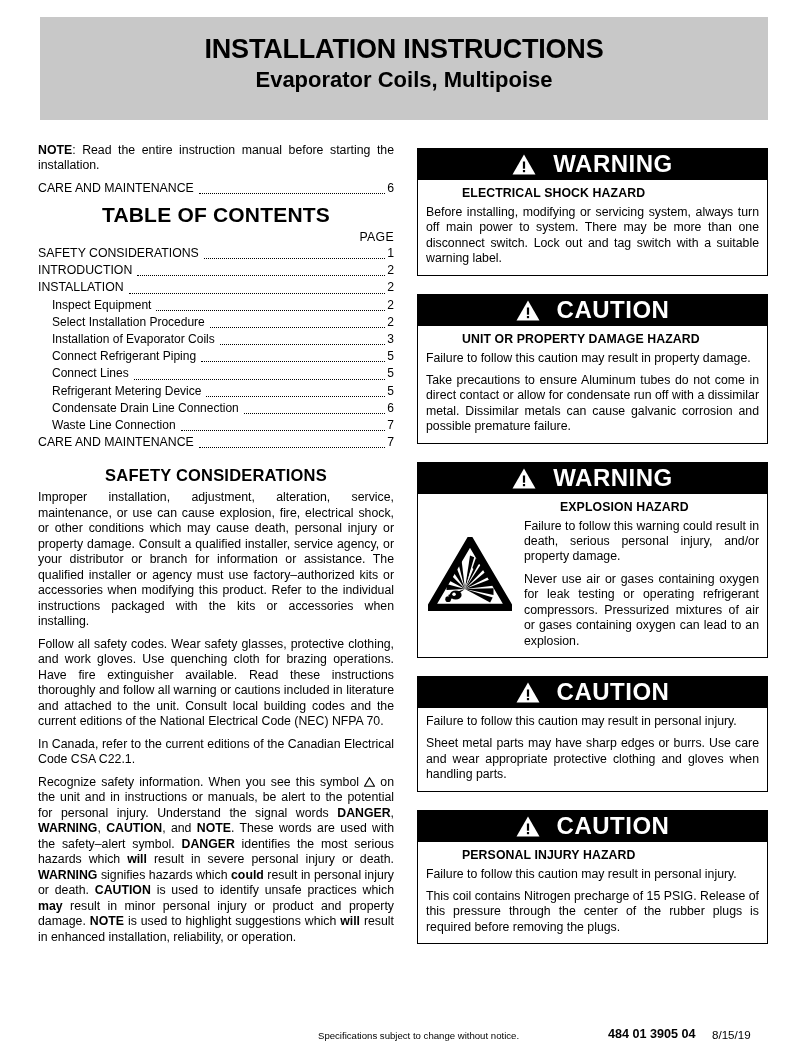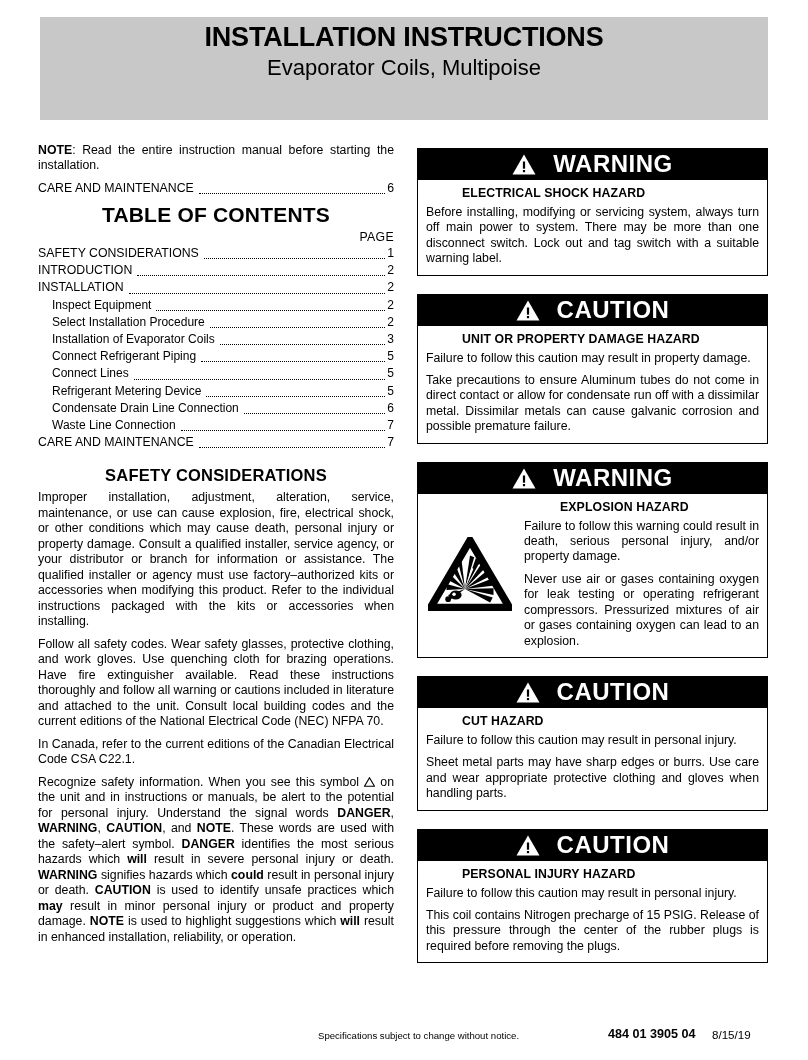--- a/index.html
+++ b/index.html
@@ -19,31 +19,31 @@
   
   #title-band {
     position: absolute;
     left: 40px;
     top: 17px;
     width: 728px;
     height: 103px;
     background: #c8c8c8;
     text-align: center;
     box-sizing: border-box;
-    padding-top: 4px;
+    padding-top: 16px;
   }
   #title-band .line1 {
     font-size: 27px;
     font-weight: bold;
     letter-spacing: -0.2px;
     line-height: 32px;
   }
   #title-band .line2 {
     font-size: 22px;
-    font-weight: normal;
+    font-weight: bold;
     line-height: 30px;
   }
   #title-band .line3 {
     font-size: 19px;
     font-weight: bold;
     line-height: 28px;
   }
 
   
   #left-col {
@@ -385,21 +385,20 @@
     <div class="alert-box">
       <div class="alert-head">
         <svg class="tri-icon" viewBox="0 0 24 21">
           <polygon points="12,0.5 23.5,20.5 0.5,20.5" fill="#ffffff"></polygon>
           <rect x="10.9" y="7.5" width="2.2" height="7.2" fill="#000000"></rect>
           <rect x="10.9" y="16.0" width="2.2" height="2.2" fill="#000000"></rect>
         </svg>
         <span class="word">CAUTION</span>
       </div>
       <div class="alert-body">
-        <div class="hazard">CUT HAZARD</div>
         <p class="alert-para">Failure to follow this caution may result in personal injury.</p>
         <p class="alert-para">Sheet metal parts may have sharp edges or burrs. Use care and wear appropriate protective clothing and gloves when handling parts.</p>
       </div>
     </div>
     <div class="alert-box">
       <div class="alert-head">
         <svg class="tri-icon" viewBox="0 0 24 21">
           <polygon points="12,0.5 23.5,20.5 0.5,20.5" fill="#ffffff"></polygon>
           <rect x="10.9" y="7.5" width="2.2" height="7.2" fill="#000000"></rect>
           <rect x="10.9" y="16.0" width="2.2" height="2.2" fill="#000000"></rect>

